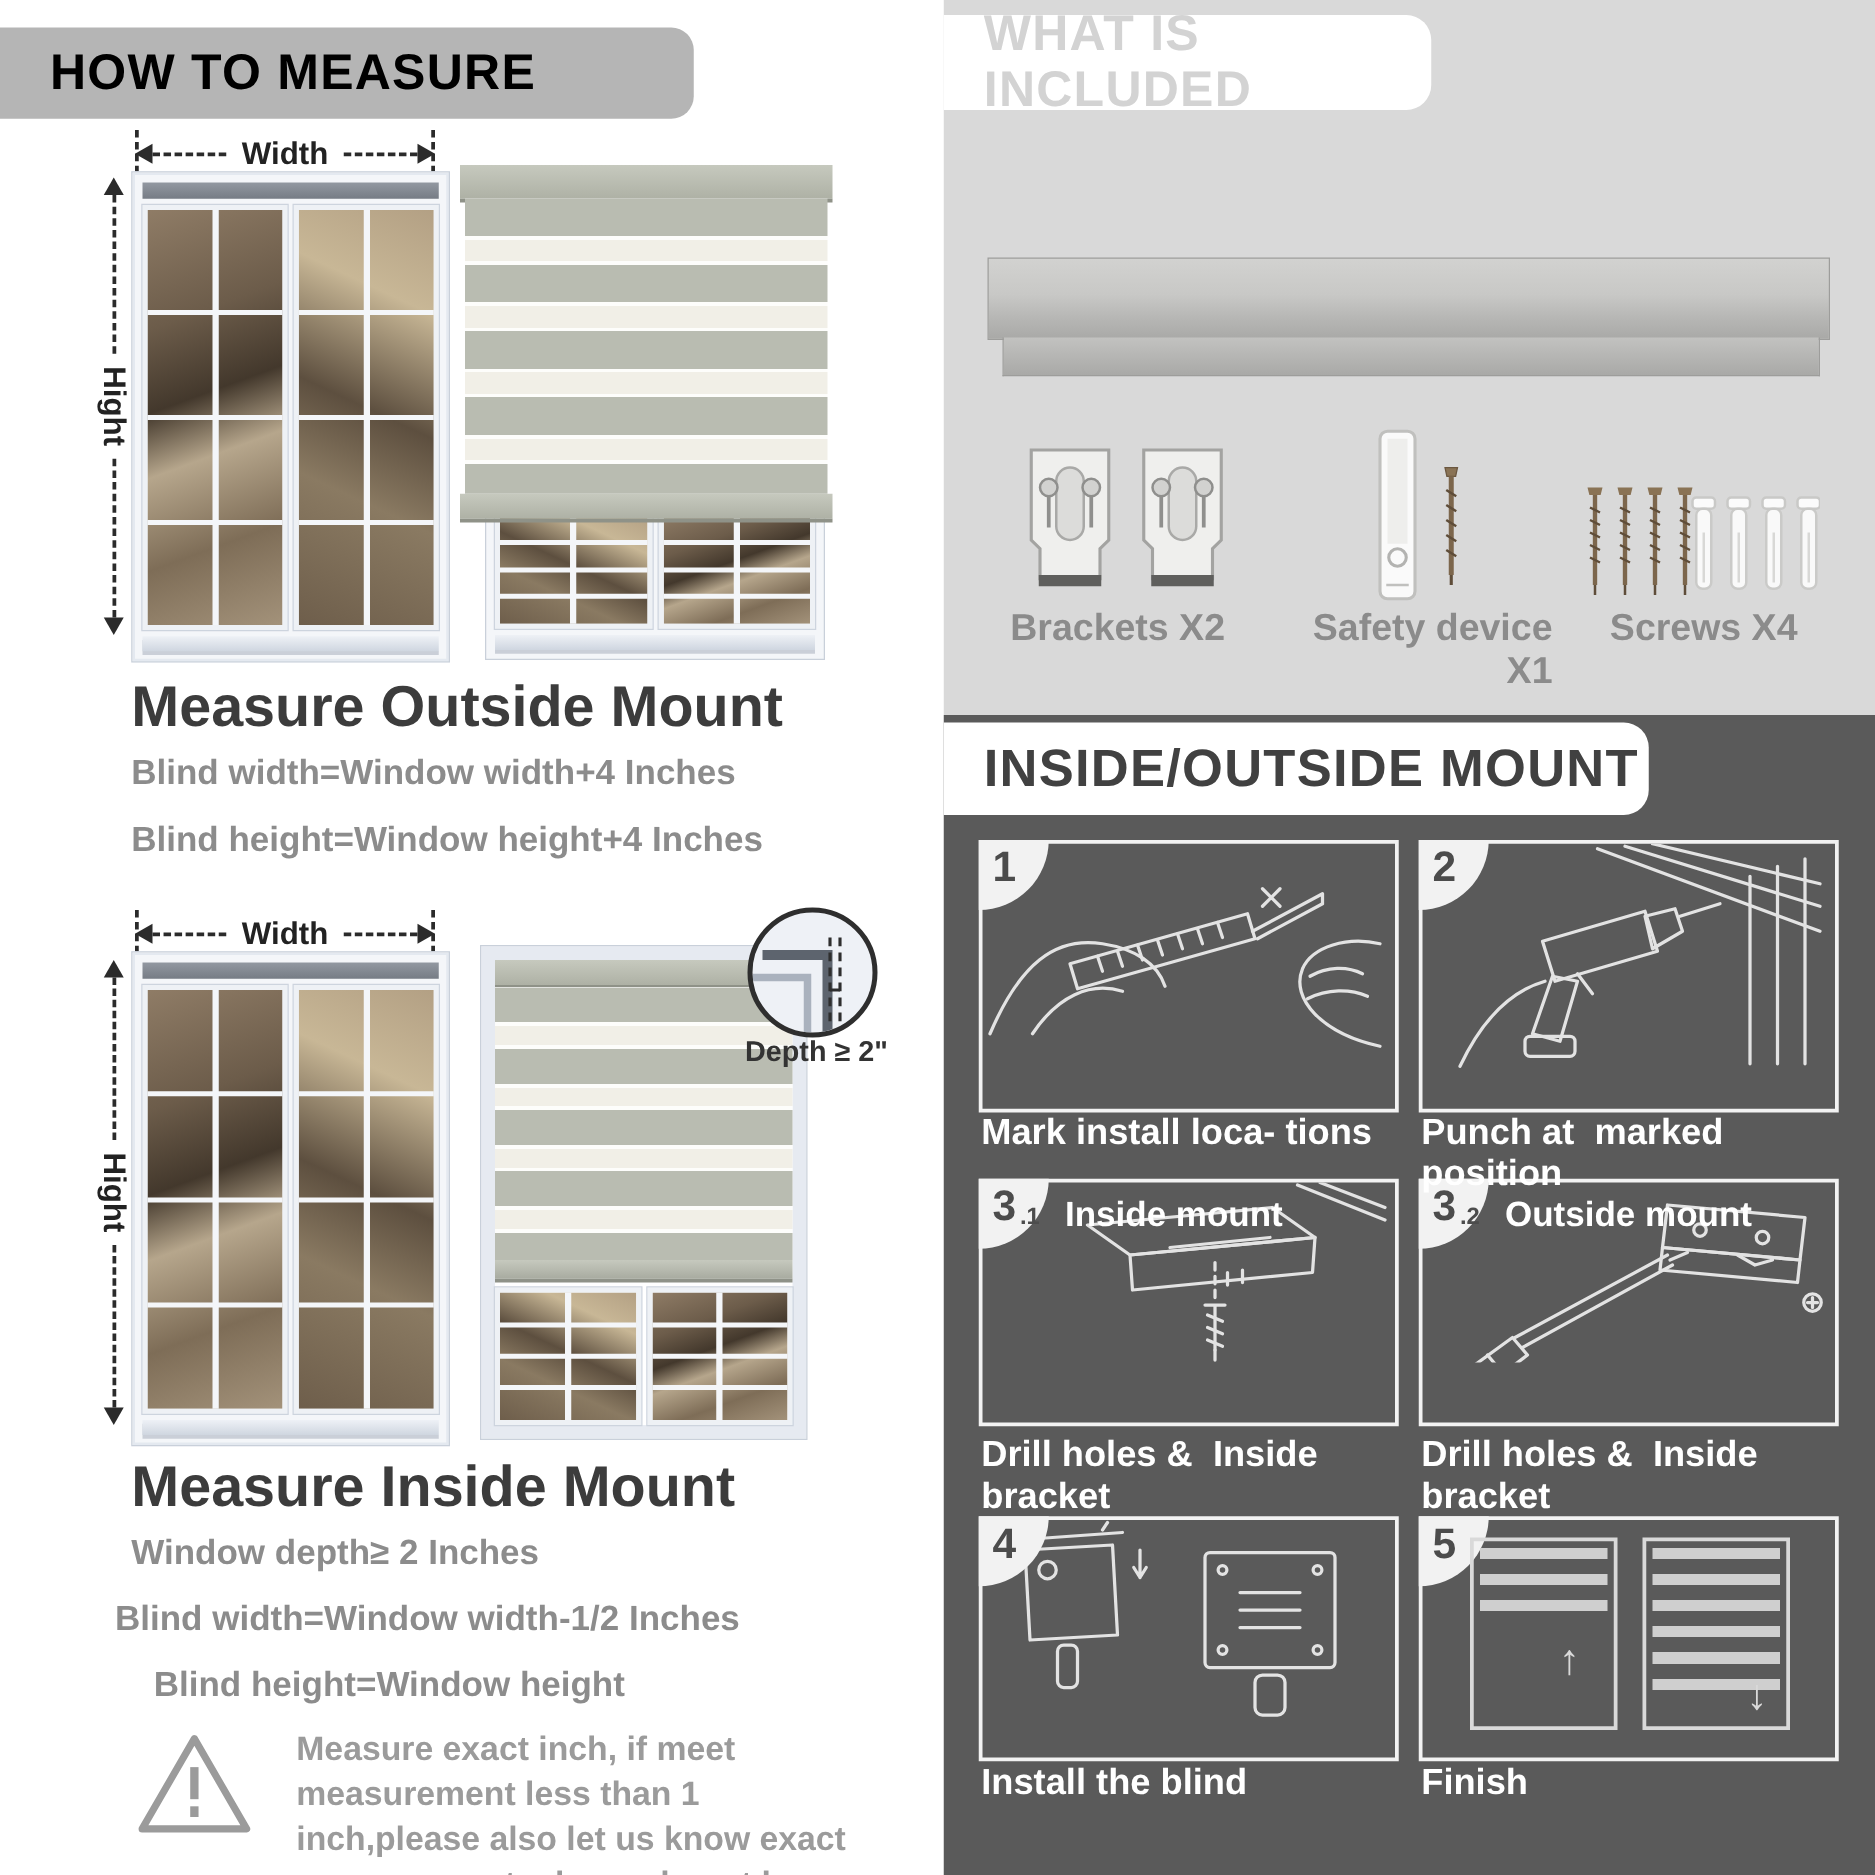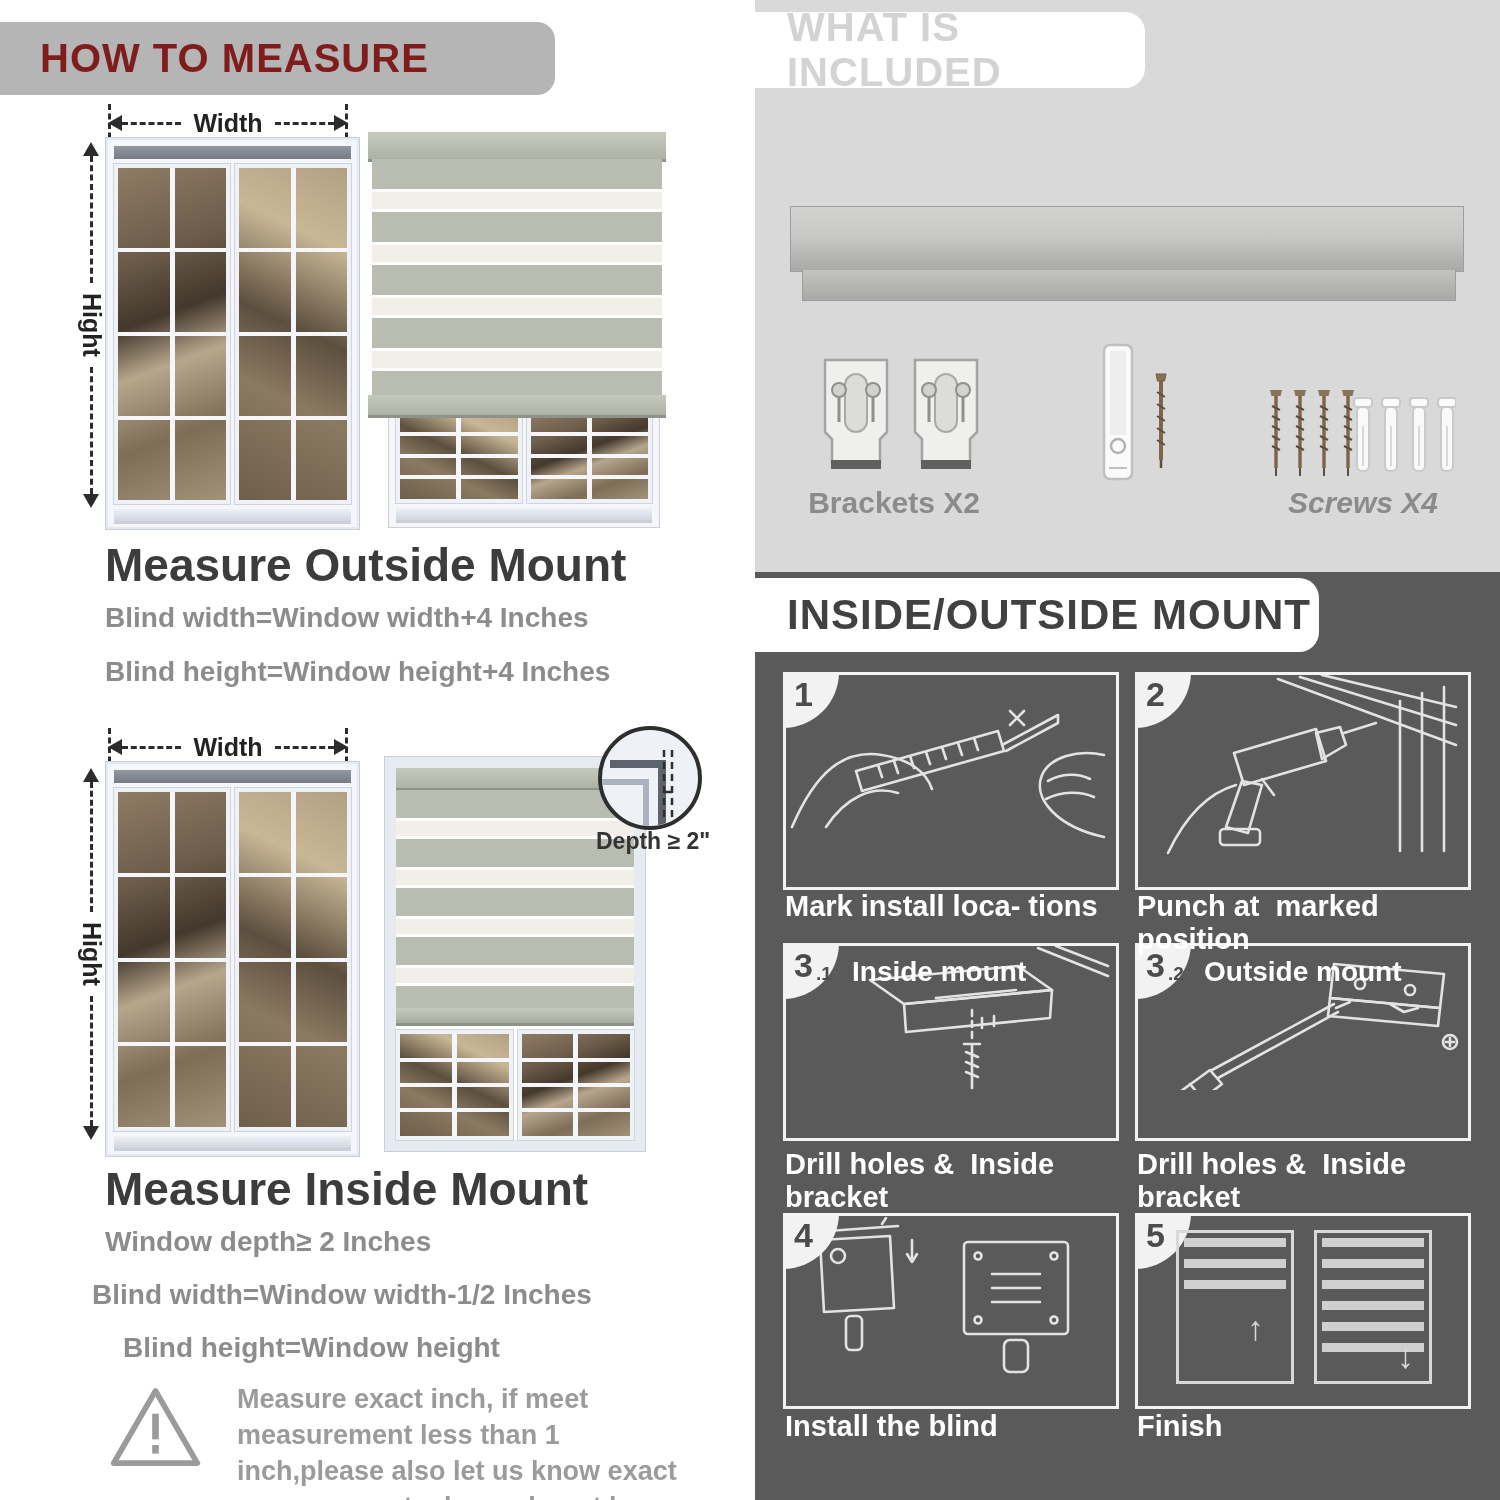--- a/index.html
+++ b/index.html
@@ -1,20 +1,20 @@
 <!DOCTYPE html>
 <html><head>
 <meta charset="utf-8">
 <style>
   html,body{margin:0;padding:0;background:#fff;}
   .canvas{position:relative;width:1500px;height:1500px;background:#ffffff;overflow:hidden;
           font-family:"Liberation Sans", sans-serif;}
   
   .hdr{position:absolute;display:flex;align-items:center;font-weight:700;letter-spacing:1px;}
-  .hdr-left{left:0;top:22px;width:515px;height:73px;background:#b5b5b5;color:#7f1d1d;
+  .hdr-left{left:0;top:22px;width:515px;height:73px;background:#b5b5b5;color:#000000;
             border-radius:0 18px 18px 0;font-size:40px;padding-left:40px;}
   .hdr-included{left:755px;top:12px;width:358px;height:76px;background:#ffffff;color:#d3d3d3;
             border-radius:0 20px 20px 0;font-size:40px;padding-left:32px;}
   .hdr-mount{left:755px;top:578px;width:532px;height:74px;background:#ffffff;color:#414141;
             border-radius:0 20px 20px 0;font-size:42px;padding-left:32px;}
   
   .panel-top{position:absolute;left:755px;top:0;width:745px;height:572px;background:#d9d9d9;}
   .panel-bottom{position:absolute;left:755px;top:572px;width:745px;height:928px;background:#5a5a5a;}
   
   .mh{position:absolute;display:flex;align-items:center;color:#222;font-weight:700;}
@@ -275,21 +275,22 @@
       <line x1="11" y1="30" x2="11" y2="70" stroke="#d8d8d6" stroke-width="2"></line>
     </g>
     <g transform="translate(84,0)">
       <rect x="2" y="2" width="18" height="9" rx="3" fill="#ffffff" opacity="0.9" stroke="#c8c8c6" stroke-width="2"></rect>
       <rect x="5" y="11" width="12" height="64" rx="5" fill="#ffffff" opacity="0.85" stroke="#c8c8c6" stroke-width="2"></rect>
       <line x1="11" y1="30" x2="11" y2="70" stroke="#d8d8d6" stroke-width="2"></line>
     </g>
   </svg>
 
   <div class="inc-label" style="left:800px;top:486px;width:180px;">Brackets X2</div>
-  <div class="inc-label" style="left:1268px;top:486px;width:170px;font-style:italic;">Screws X4</div>
+  <div class="inc-label" style="left:1018px;top:486px;width:224px;">Safety device X1</div>
+  <div class="inc-label" style="left:1268px;top:486px;width:170px;">Screws X4</div>
 
   <div class="hdr hdr-mount">INSIDE/OUTSIDE MOUNT</div>
 
   <div class="step" style="left:783px;top:672px;width:330px;height:212px;">
     <div class="badge">
       <span class="n">1</span>
       <span class="s"></span>
     </div>
     <svg class="stepsvg" style="left:2px;top:34px;" width="324" height="174" viewBox="0 0 324 174">
       <g class="lineart">

